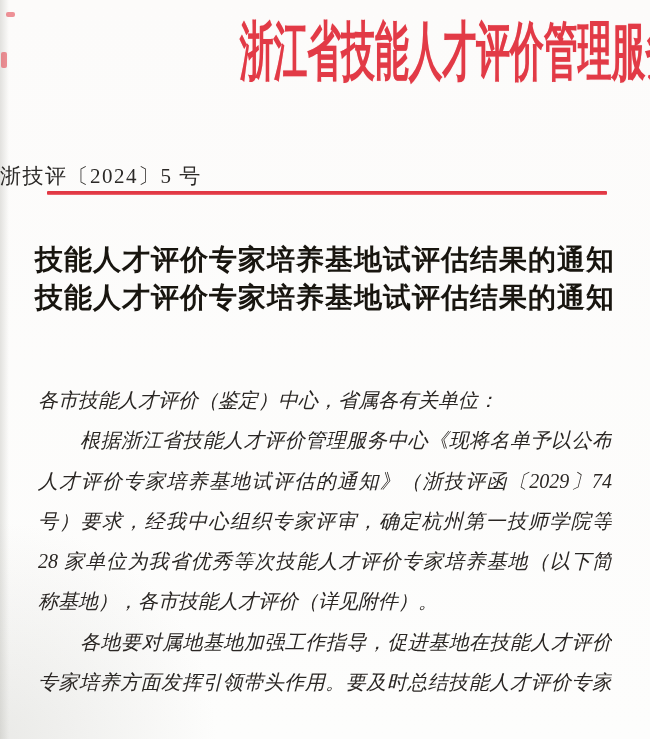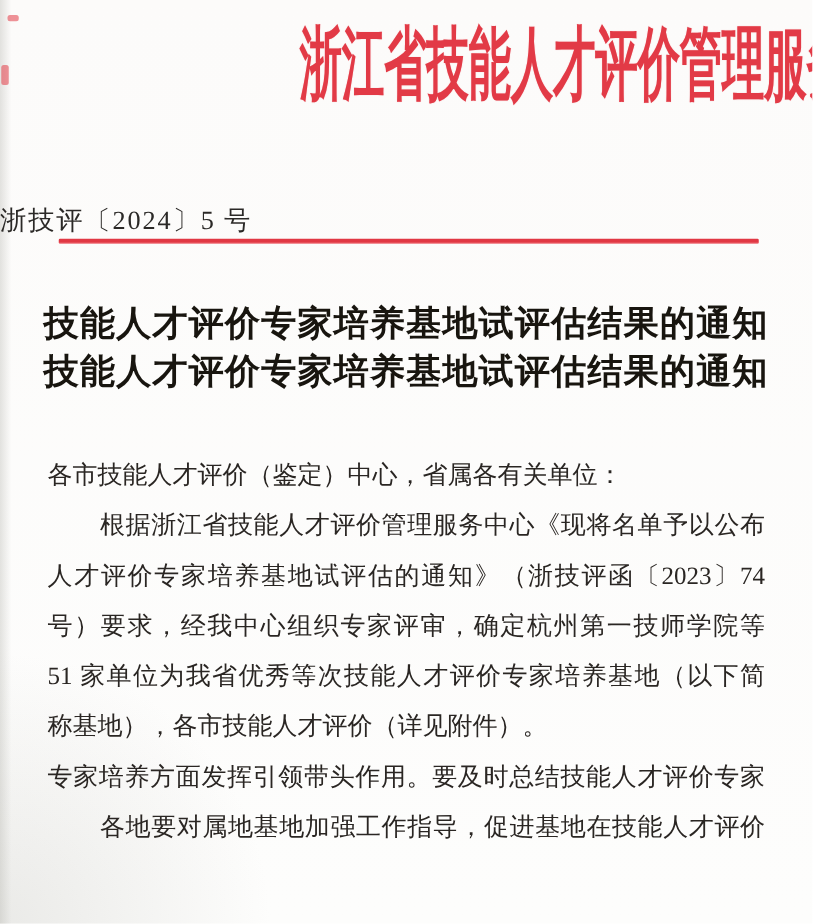--- a/index.html
+++ b/index.html
@@ -66,26 +66,27 @@
     text-align: center;
     font-size: 28px;
     line-height: 38px;
     font-weight: 700;
     letter-spacing: 1px;
     color: #18150f;
   }
   
   .body-text {
     position: absolute;
-    top: 360px;
+    top: 380px;
     left: 38px;
     width: 574px;
     font-size: 20px;
     line-height: 40.3px;
     color: #2a2623;
+    font-style: italic;
   }
   .body-line {
     text-align: justify;
     text-justify: inter-character;
     height: 40.3px;
     overflow: hidden;
   }
   .body-line.full {
     text-align-last: justify;
   }
@@ -120,25 +121,25 @@
   <div class="doc-title">
     <div>技能人才评价专家培养基地试评估结果的通知</div>
     <div>技能人才评价专家培养基地试评估结果的通知</div>
   </div>
 
   <div class="body-text" style="color: rgb(42, 38, 35);">
     <div class="body-line">各市技能人才评价（鉴定）中心，省属各有关单位：</div>
     <div id="paragraphs">
         <div>
           <div class="body-line full indent">根据浙江省技能人才评价管理服务中心《现将名单予以公布</div>
-          <div class="body-line full">人才评价专家培养基地试评估的通知》（浙技评函〔2023〕74</div>
+          <div class="body-line full">人才评价专家培养基地试评估的通知》（浙技评函〔2029〕74</div>
           <div class="body-line full">号）要求，经我中心组织专家评审，确定杭州第一技师学院等</div>
-          <div class="body-line full">51 家单位为我省优秀等次技能人才评价专家培养基地（以下简</div>
+          <div class="body-line full">28 家单位为我省优秀等次技能人才评价专家培养基地（以下简</div>
           <div class="body-line">称基地），各市技能人才评价（详见附件）。</div>
         </div>
         <div>
+          <div class="body-line full indent">各地要对属地基地加强工作指导，促进基地在技能人才评价</div>
           <div class="body-line full">专家培养方面发挥引领带头作用。要及时总结技能人才评价专家</div>
-          <div class="body-line full indent">各地要对属地基地加强工作指导，促进基地在技能人才评价</div>
         </div>
       </div>
   </div>
 
 </div>
 
 </body></html>

